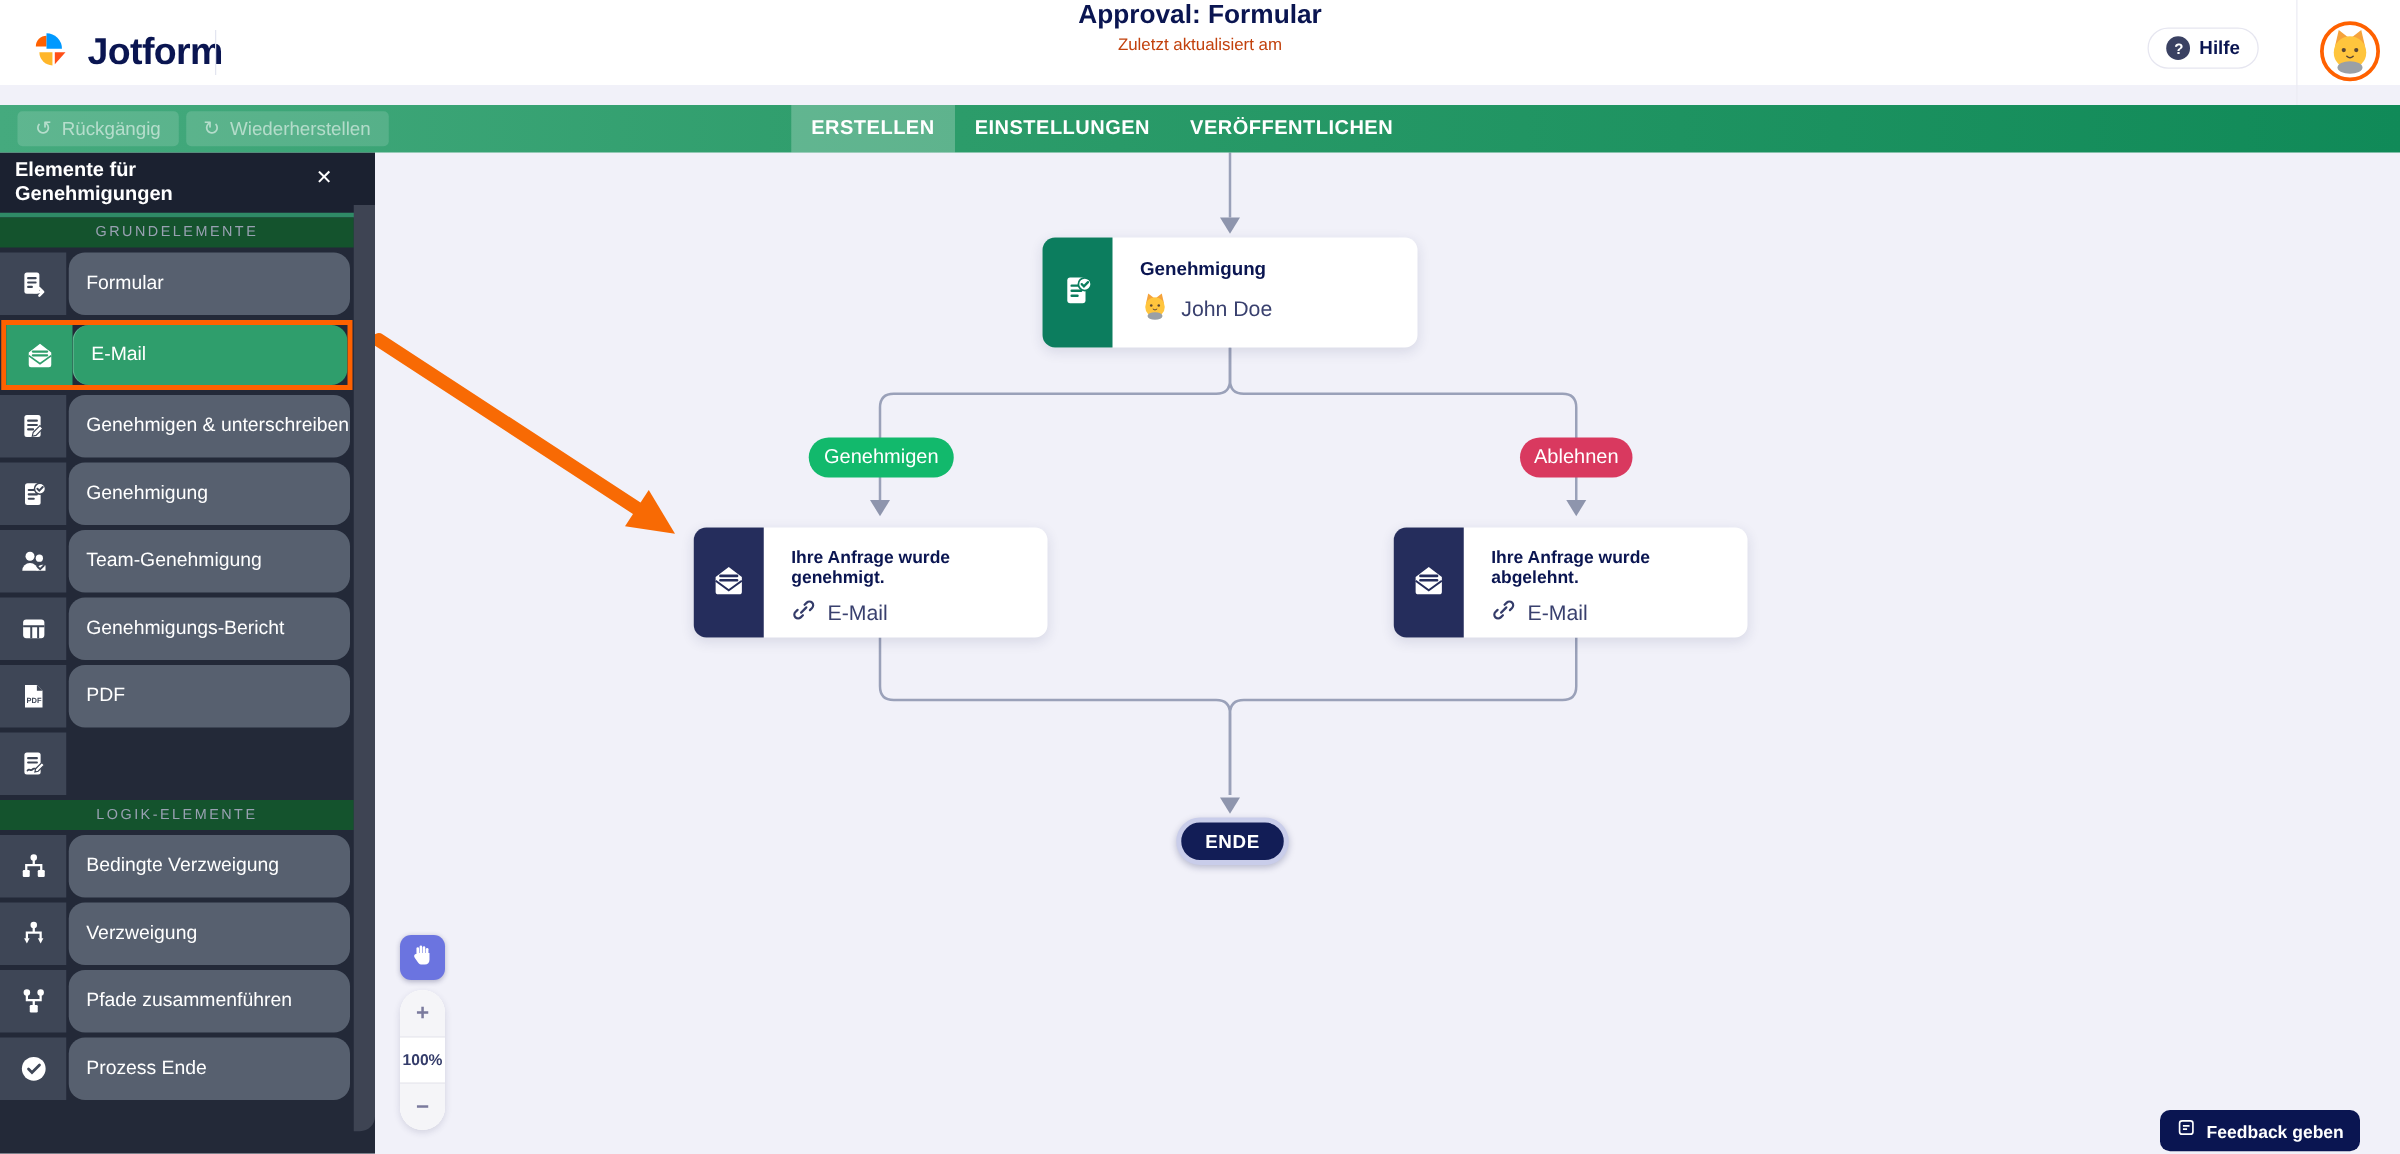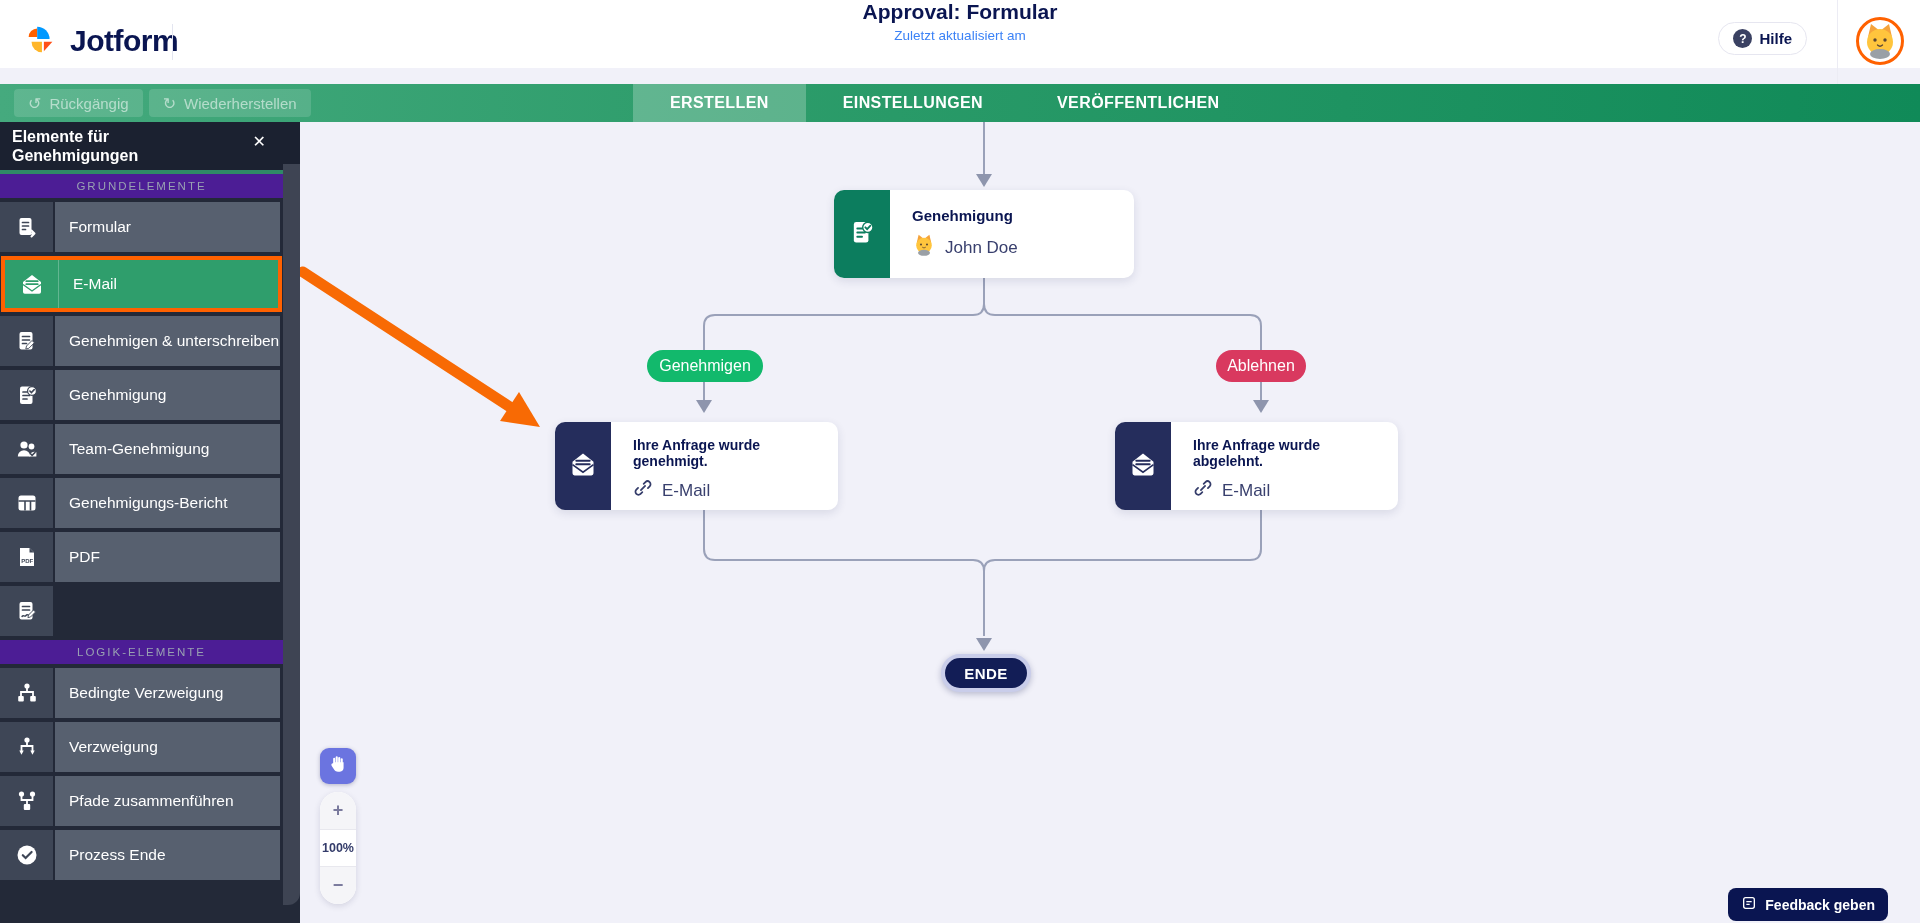--- a/index.html
+++ b/index.html
@@ -10,56 +10,56 @@
   
   .header { position:absolute; left:0; top:0; width:1920px; height:68px; background:#ffffff; z-index:20; }
   .logo-wrap { position:absolute; left:22px; top:20px; display:flex; align-items:center; gap:10px; }
   .logo-word { font-size:30px; font-weight:800; color:#0a1551; letter-spacing:-0.5px; }
   .logo-sep { position:absolute; left:172px; top:24px; width:1px; height:36px; background:#e3e5f0; }
   .workspace { position:absolute; left:188px; top:0; height:84px; display:flex; align-items:center; gap:8px; cursor:pointer; }
   .workspace-label { font-size:17px; color:#343c6a; font-weight:500; }
   .chev-circle { width:20px; height:20px; border-radius:50%; background:#f2f2f8; display:flex; align-items:center; justify-content:center; }
   .title-block { position:absolute; left:660px; top:0; width:600px; text-align:center; }
   .page-title { font-size:21px; font-weight:bold; color:#0a1551; }
-  .page-subtitle { font-size:13.5px; color:#3b82f6; margin-top:4px; }
+  .page-subtitle { font-size:13.5px; color:#c2410c; margin-top:4px; }
   .help-btn { position:absolute; right:113px; top:22px; height:33px; border-radius:17px; border:1px solid #e6e6f0;
               background:#fff; display:flex; align-items:center; gap:7px; padding:0 14px; cursor:pointer; }
   .q-circle { width:19px; height:19px; border-radius:50%; background:#3a4162; color:#fff; font-size:12px; font-weight:bold;
               display:flex; align-items:center; justify-content:center; }
   .help-label { font-size:15px; font-weight:bold; color:#0a1551; }
   .header-divider { position:absolute; right:82px; top:0; width:1px; height:84px; background:#ececf4; }
   .avatar { position:absolute; right:16px; top:17px; width:48px; height:48px; border-radius:50%;
             border:3px solid #ff6100; background:#fff; display:flex; align-items:center; justify-content:center; cursor:pointer; }
 
   
   .toolbar { position:absolute; left:0; top:84px; width:1920px; height:38px; z-index:19;
              background:linear-gradient(90deg,#45aa7e 0%, #2c9c6a 40%, #108a58 100%); }
   .undo-redo { position:absolute; left:14px; top:5px; display:flex; gap:6px; }
   .tb-btn { height:28px; border-radius:4px; background:rgba(255,255,255,0.14); color:rgba(255,255,255,0.55);
             font-size:15px; display:flex; align-items:center; gap:8px; padding:0 14px; cursor:default; }
   .tb-btn .glyph { font-size:16px; }
   .tabs { position:absolute; left:633px; top:0; height:38px; display:flex; }
-  .tab { height:38px; display:flex; align-items:center; padding:0 37px; color:#ffffff; font-size:16px;
+  .tab { height:38px; display:flex; align-items:center; padding:0 16px; color:#ffffff; font-size:16px;
          font-weight:bold; letter-spacing:0.4px; cursor:pointer; }
   .tab.active { background:rgba(255,255,255,0.24); }
 
   
   .sidebar { position:absolute; left:0; top:122px; width:300px; height:801px; background:#232938; z-index:15; overflow:hidden; }
   .sb-gutter { position:absolute; left:283px; top:42px; width:17px; height:741px; background:#3e4453; border-radius:0 0 12px 0; }
   .sb-header { position:relative; width:300px; min-height:42px; background:#1b2130; padding:5px 34px 5px 12px; display:flex; align-items:center; }
   .sb-title { color:#fff; font-size:16px; font-weight:bold; line-height:1.2; width:160px; }
   .sb-close { position:absolute; right:34px; top:10px; color:#fff; font-size:16px; cursor:pointer; }
   .sb-green-strip { width:300px; height:4px; background:#2f8a66; }
-  .sb-section-label { width:283px; height:24px; background:#4c1d95; color:#99a1b2; font-size:11.5px;
+  .sb-section-label { width:283px; height:24px; background:#14532d; color:#99a1b2; font-size:11.5px;
                       letter-spacing:2px; display:flex; align-items:center; justify-content:center; }
   .sb-rows { width:283px; }
   .sb-row { display:flex; width:280px; height:50px; margin:4px 0 0 0; cursor:pointer; }
   .sb-icon-cell { width:53px; height:100%; background:#3e4656; display:flex; align-items:center; justify-content:center; flex:none; }
   .sb-label-cell { flex:1; margin-left:2px; background:#57606f; display:flex; align-items:center;
-                   padding-left:14px; color:#fff; font-size:15.5px; line-height:1.15; }
+                   padding-left:14px; color:#fff; font-size:15.5px; line-height:1.15;border-radius:13px; }
   .sb-row.selected { border:4px solid #ff6100; height:56px; width:281px; margin-left:1px; }
   .sb-row.selected .sb-icon-cell { background:#2f9e6c; }
   .sb-row.selected .sb-label-cell { background:#2f9e6c; margin-left:0; border-left:1px solid rgba(255,255,255,0.25); }
 
   
   .canvas { position:absolute; left:300px; top:122px; right:0; bottom:0; background:#f1f1f9; z-index:1; }
   .wires { position:absolute; left:0; top:0; width:1920px; height:923px; z-index:4; pointer-events:none; }
 
   .flow-node { position:absolute; display:flex; background:#fff; border-radius:10px;
                box-shadow:0 3px 10px rgba(37,45,91,0.12); z-index:5; cursor:pointer; }

